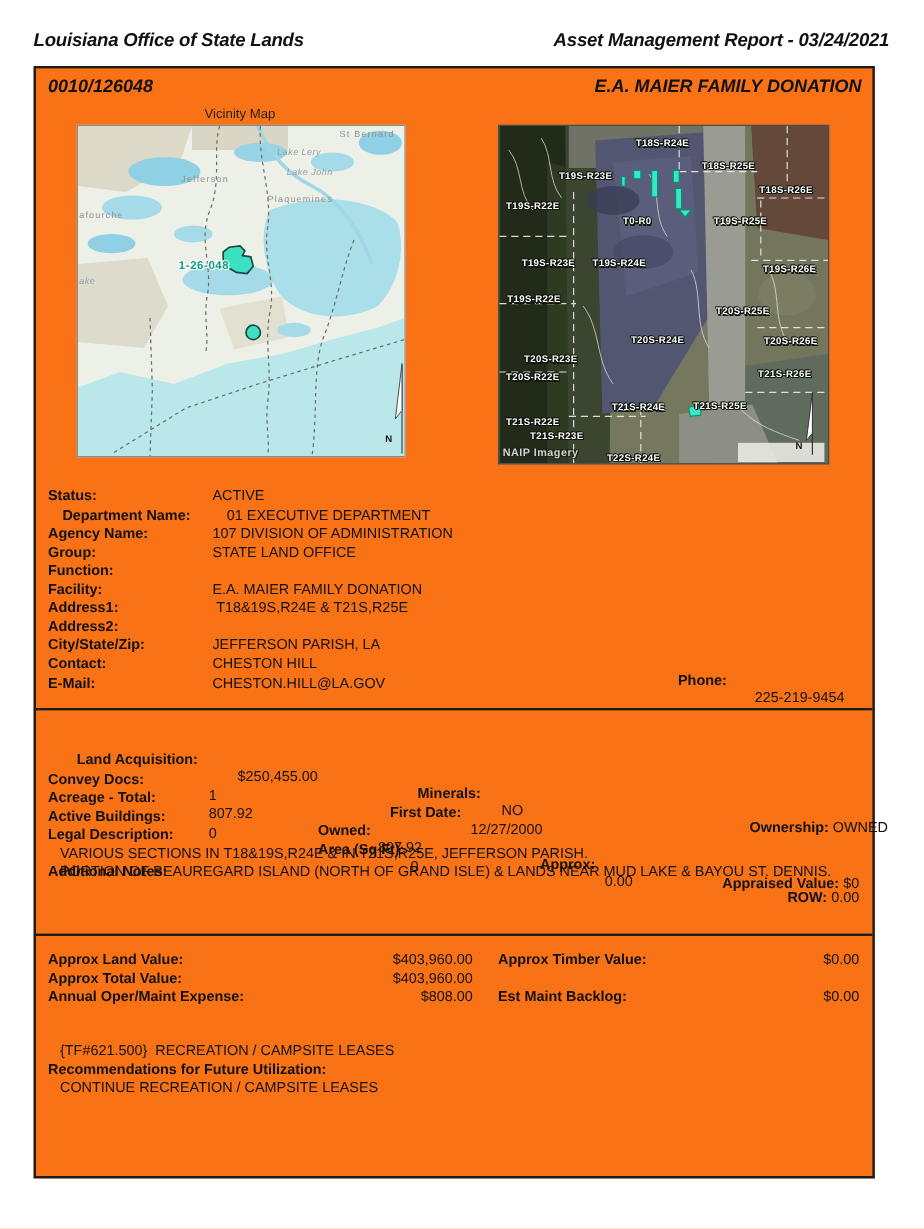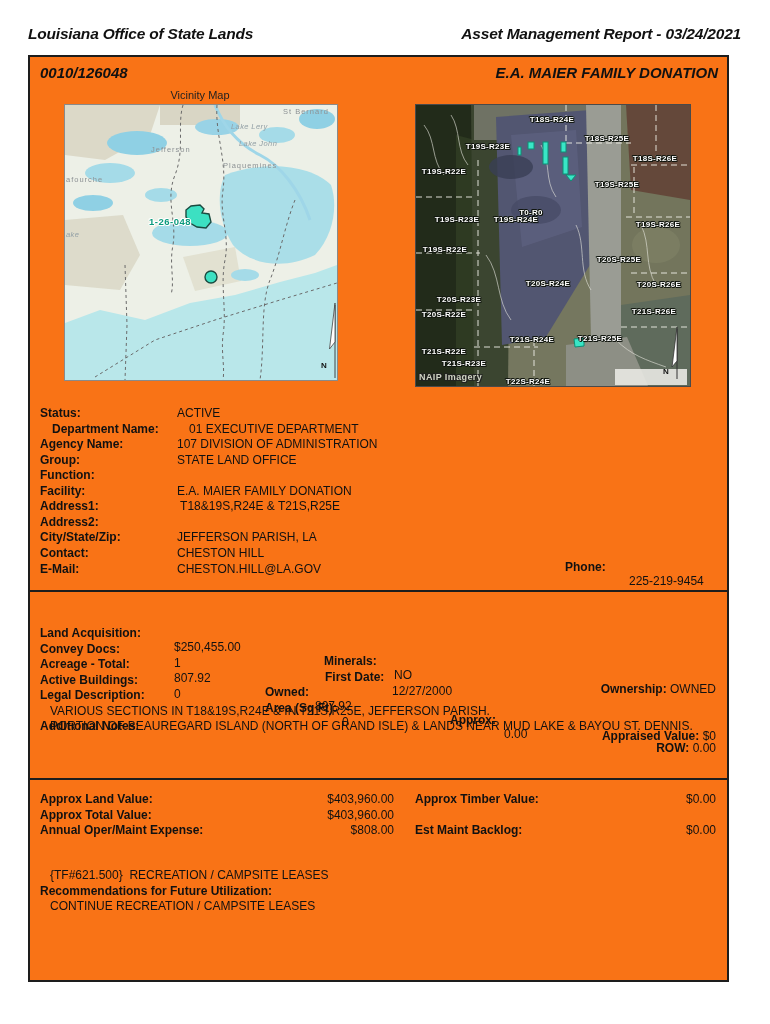--- a/index.html
+++ b/index.html
@@ -154,21 +154,21 @@
       <rect x="199" y="264" width="72" height="16" fill="#e9e9e3" opacity="0.9"></rect>
       <line x1="261" y1="224" x2="261" y2="274" stroke="#333" stroke-width="1"></line>
       <polygon points="261,222 256,262 261,256" fill="#fff" stroke="#333" stroke-width="0.8"></polygon>
     </svg>
     <div id="s-labels">
         <span class="s-lbl" style="left: 136px; top: 10px;">T18S-R24E</span>
         <span class="s-lbl" style="left: 191px; top: 29px;">T18S-R25E</span>
         <span class="s-lbl" style="left: 239px; top: 49px;">T18S-R26E</span>
         <span class="s-lbl" style="left: 72px; top: 37px;">T19S-R23E</span>
         <span class="s-lbl" style="left: 28px; top: 62px;">T19S-R22E</span>
-        <span class="s-lbl" style="left: 115px; top: 75px; margin-top: 28px;">T0-R0</span>
+        <span class="s-lbl" style="left: 115px; top: 75px;">T0-R0</span>
         <span class="s-lbl" style="left: 201px; top: 75px;">T19S-R25E</span>
         <span class="s-lbl" style="left: 41px; top: 110px;">T19S-R23E</span>
         <span class="s-lbl" style="left: 100px; top: 110px;">T19S-R24E</span>
         <span class="s-lbl" style="left: 242px; top: 115px;">T19S-R26E</span>
         <span class="s-lbl" style="left: 29px; top: 140px;">T19S-R22E</span>
         <span class="s-lbl" style="left: 203px; top: 150px;">T20S-R25E</span>
         <span class="s-lbl" style="left: 132px; top: 174px;">T20S-R24E</span>
         <span class="s-lbl" style="left: 243px; top: 175px;">T20S-R26E</span>
         <span class="s-lbl" style="left: 43px; top: 190px;">T20S-R23E</span>
         <span class="s-lbl" style="left: 28px; top: 205px;">T20S-R22E</span>
@@ -197,21 +197,21 @@
       <div class="row" style="top: 504.5px;"><span class="lbl" style="left: 10px;">E-Mail:</span><span class="val" style="left: 147px;">CHESTON.HILL@LA.GOV</span></div>
     </div>
   <div class="row" style="top:489px;">
     <span class="lbl" style="left:535px;">Phone:</span>
     <span class="val" style="left:599px;">225-219-9454</span>
   </div>
 
   <div class="divider" id="divider-1"></div>
 
   <div>
-    <div class="row" style="top:555px;">
+    <div class="row" style="top:555px;margin-left:24px;">
       <span class="lbl" style="left:10px;">Land Acquisition:</span>
       <span class="val" style="left:144px;">$250,455.00</span>
       <span class="lbl" style="left:294px;">Minerals:</span>
       <span class="val" style="left:364px;">NO</span>
       <span class="rit"><b>Ownership:</b> <span>OWNED</span></span>
     </div>
     <div class="row" style="top:570.5px;">
       <span class="lbl" style="left:10px;">Convey Docs:</span>
       <span class="val" style="left:144px;">1</span>
       <span class="lbl" style="left:295px;">First Date:</span>

